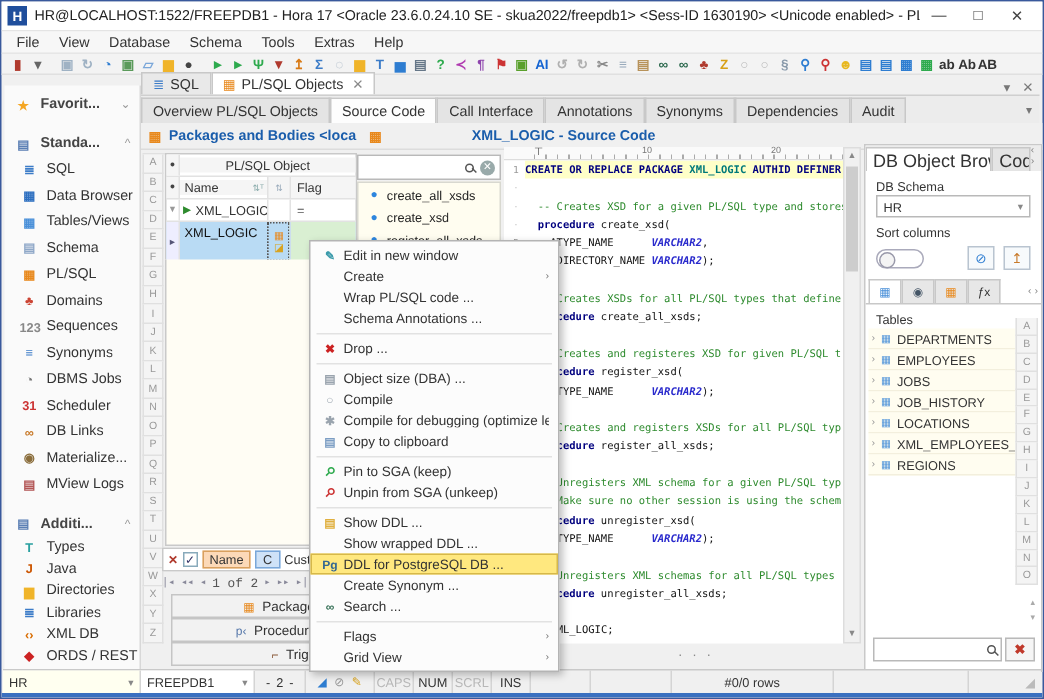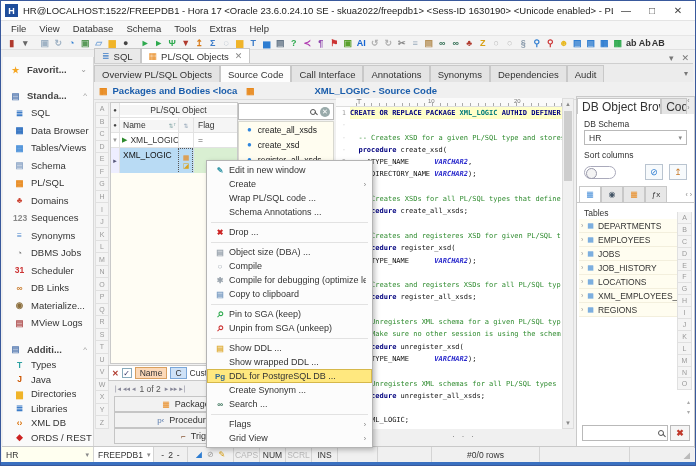--- a/index.html
+++ b/index.html
@@ -109,21 +109,21 @@
                border:1px solid #c9c9c9; display:flex; align-items:center; gap:3px; padding:0 3px;
                font-size:8.5px;}
   .fbx { color:#b03a2e; font-weight:bold; font-size:8px;}
   .fbcheck { width:10px; height:10px; border:1px solid #8ab; background:#fff; color:#336;
              font-size:8px; line-height:9px; text-align:center;}
   .chip { border:1px solid #d9a05f; background:#fcd9b8; padding:0 4px; height:12px;
           display:flex; align-items:center;}
   .chip.blue { border-color:#7aa7d9; background:#cfe2f7; }
   .pager { position:absolute; left:14px; top:300px; width:170px; height:13px; display:flex;
            align-items:center; justify-content:flex-start; gap:4px; color:#889; font-size:7px;
-           padding-left:6px;}
+           font-family:Liberation Mono, monospace;}
   .pager .plabel { color:#555; font-size:8.5px; }
   .typebtn { position:absolute; left:20px; width:172px; height:16px; background:#f2f2f2;
              border:1px solid #c5c5c5; display:flex; align-items:center; justify-content:center;
              gap:5px; font-size:9px; color:#333;}
   .typebtn .ico { font-size:8px; }
 
   
   .searchbox { position:absolute; left:144px; top:21px; width:96px; height:17px; background:#fff;
                border:1px solid #b9b9b9; display:flex; align-items:center; padding:0 3px; gap:4px;}
   .searchbox input { border:none; outline:none; flex:1; width:40px; font-size:9px; }
@@ -828,21 +828,21 @@
       <span class="clabel">Grid View</span>
       <span class="carr">›</span>
     </div>
     </div>
 
   <div class="statusbar">
     <div class="scell scombo" style="width:92px;">
       <span>HR</span>
       <span class="arr">▾</span>
     </div>
-    <div class="scell scombo" style="width:60px;background:#fff;">
+    <div class="scell scombo" style="width:76px;background:#fff;justify-content:center;">
       <span>FREEPDB1</span>
       <span class="arr">▾</span>
     </div>
     <div class="scell" style="width:34px;justify-content:center;gap:4px;">
       <span>-</span>
       <span>2</span>
       <span>-</span>
     </div>
     <div class="scell" style="width:46px;gap:5px;justify-content:center;">
 

